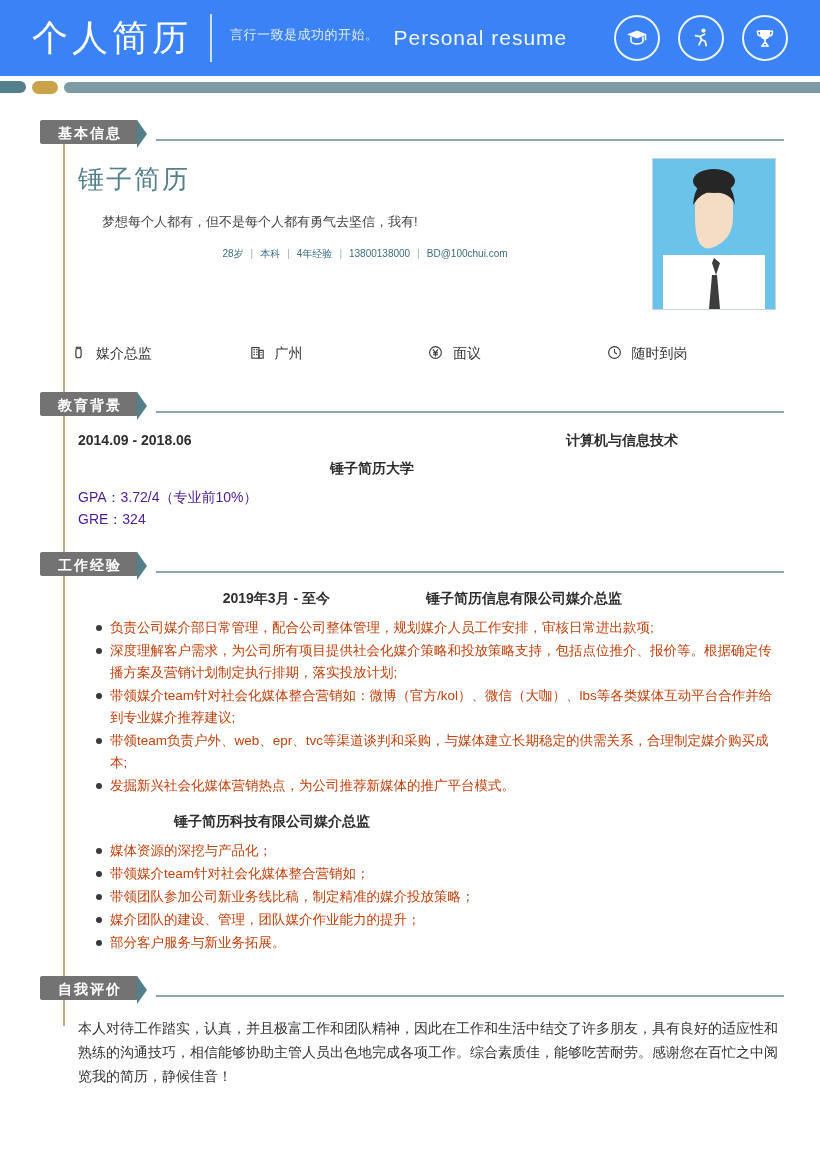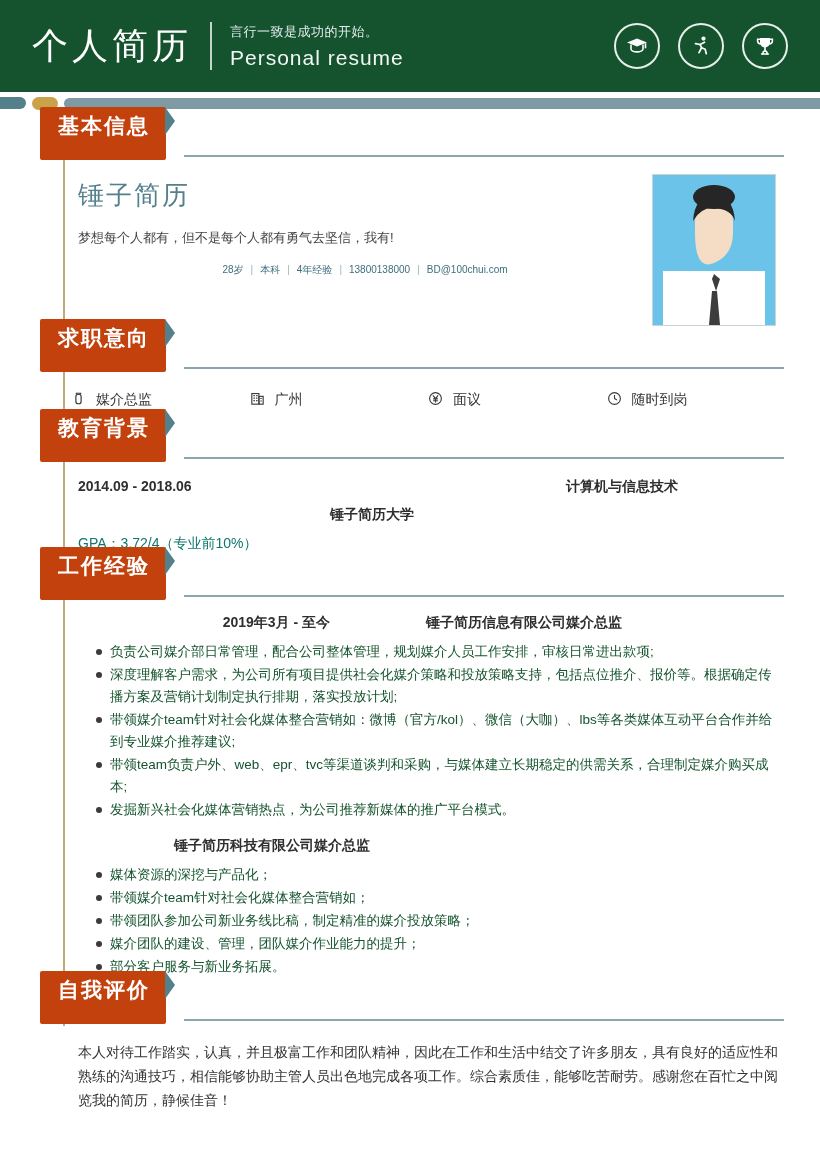--- a/index.html
+++ b/index.html
@@ -9,44 +9,45 @@
     height: 1160px;
     background: #ffffff;
     font-family: "Liberation Sans", "DejaVu Sans", sans-serif;
     color: #333;
     position: relative;
     overflow: hidden;
   }
   
   .header {
     position: relative;
-    height: 92px;
-    background: #14532d;
+    height: 76px;
+    background: #3b82f6;
     color: #ffffff;
     display: flex;
     align-items: center;
     padding: 8px 32px;
   }
   .header-title {
     font-size: 36px;
     letter-spacing: 4px;
     font-weight: 400;
     line-height: 1;
     padding-right: 18px;
   }
   .header-divider {
     width: 2px;
     height: 48px;
     background: rgba(255,255,255,.75);
     margin-right: 18px;
   }
   .header-sub {
     display: flex;
-    flex-direction: column;
+    flex-direction: row;
     justify-content: flex-start;
+    gap: 15px;
   }
   .header-sub-cn {
     font-size: 13px;
     color: #e2ecef;
     letter-spacing: .5px;
     margin-bottom: 5px;
   }
   .header-sub-en {
     font-size: 21px;
     color: #f2f7f8;
@@ -112,26 +113,26 @@
 
   
   .section { margin-top: 16px; }
   .sec-head {
     display: flex;
     align-items: flex-end;
     height: 30px;
     position: relative;
   }
   .sec-tag {
-    background: #c2410c;
+    background: #737373;
     color: #fff;
-    font-size: 21px;
+    font-size: 14px;
     font-weight: bold;
     letter-spacing: 2px;
-    padding: 5px 16px 20px 18px;
+    padding: 5px 16px 1px 18px;
     margin-left: 40px;
     position: relative;
     border-radius: 2px;
   }
   .sec-tag:after {
     content: "";
     position: absolute;
     right: -9px;
     top: 0;
     width: 0; height: 0;
@@ -158,20 +159,21 @@
   .name {
     font-size: 26px;
     color: #54808c;
     letter-spacing: 2px;
     margin-bottom: 16px;
   }
   .motto {
     font-size: 13px;
     color: #444;
     margin-bottom: 16px;
+    margin-left: 24px;
   }
   .meta {
     font-size: 10px;
     color: #3c6e7d;
     text-align: center;
   }
   .meta span.sep { color: #9bb6bd; padding: 0 7px; }
   .photo {
     width: 124px;
     height: 152px;
@@ -204,21 +206,21 @@
     display: flex;
     font-weight: bold;
     font-size: 14px;
     color: #2f2f2f;
     margin-bottom: 8px;
   }
   .edu-row .c1 { width: 252px; }
   .edu-row .c2 { width: 236px; margin-top: 28px; }
   .edu-line {
     font-size: 14px;
-    color: #0f766e;
+    color: #4c1d95;
     line-height: 22px;
   }
 
   
   .work { padding: 14px 36px 0 78px; }
   .job { margin-bottom: 16px; }
   .job-head {
     display: flex;
     font-weight: bold;
     font-size: 14px;
@@ -230,21 +232,21 @@
   .job-head .c2 { width: 236px; }
   ul.bullets {
     margin: 0;
     padding-left: 18px;
     list-style: none;
   }
   ul.bullets li {
     position: relative;
     font-size: 13.5px;
     line-height: 22px;
-    color: #14532d;
+    color: #c2410c;
     padding-left: 14px;
     margin-bottom: 1px;
   }
   ul.bullets li:before {
     content: "";
     position: absolute;
     left: 0;
     top: 8px;
     width: 6px;
     height: 6px;
@@ -336,24 +338,20 @@
           <path d="M59 116 h5 l3 34 h-11 z" fill="#3d3d3d"></path>
           <path d="M42 48 q0-22 19-22 t19 22 v10 q0 22 -19 30 t-19 -30 z" fill="#f4ddc4"></path>
           <path d="M40 46 q2-26 21-26 t21 26 q-4-12 -21-13 -13 -1 -21 13 z" fill="#262626"></path>
           <ellipse cx="61" cy="22" rx="21" ry="12" fill="#262626"></ellipse>
         </svg>
       </div>
     </div>
   </div>
 
   <div class="section">
-    <div class="sec-head">
-      <div class="sec-tag">求职意向</div>
-      <div class="sec-rule"></div>
-    </div>
     <div class="intent">
       <div class="intent-item">
         <span>
           <svg width="17" height="17" viewBox="0 0 24 24" fill="none" stroke="#3a3a3a" stroke-width="1.7">
             <path d="M9 6V4.6h6V6"></path>
               <rect x="8.3" y="6" width="7.4" height="13.4" rx="3.3"></rect>
           </svg>
         </span>
         <span class="lbl">媒介总监</span>
       </div>
@@ -393,20 +391,21 @@
       <div class="sec-tag">教育背景</div>
       <div class="sec-rule"></div>
     </div>
     <div class="edu">
       <div class="edu-row">
         <div class="c1">2014.09 - 2018.06</div>
         <div class="c2">锤子简历大学</div>
         <div class="c3">计算机与信息技术</div>
       </div>
       <div class="edu-line">GPA：3.72/4（专业前10%）</div>
+      <div class="edu-line">GRE：324</div>
     </div>
   </div>
 
   <div class="section">
     <div class="sec-head">
       <div class="sec-tag">工作经验</div>
       <div class="sec-rule"></div>
     </div>
     <div class="work">
 

